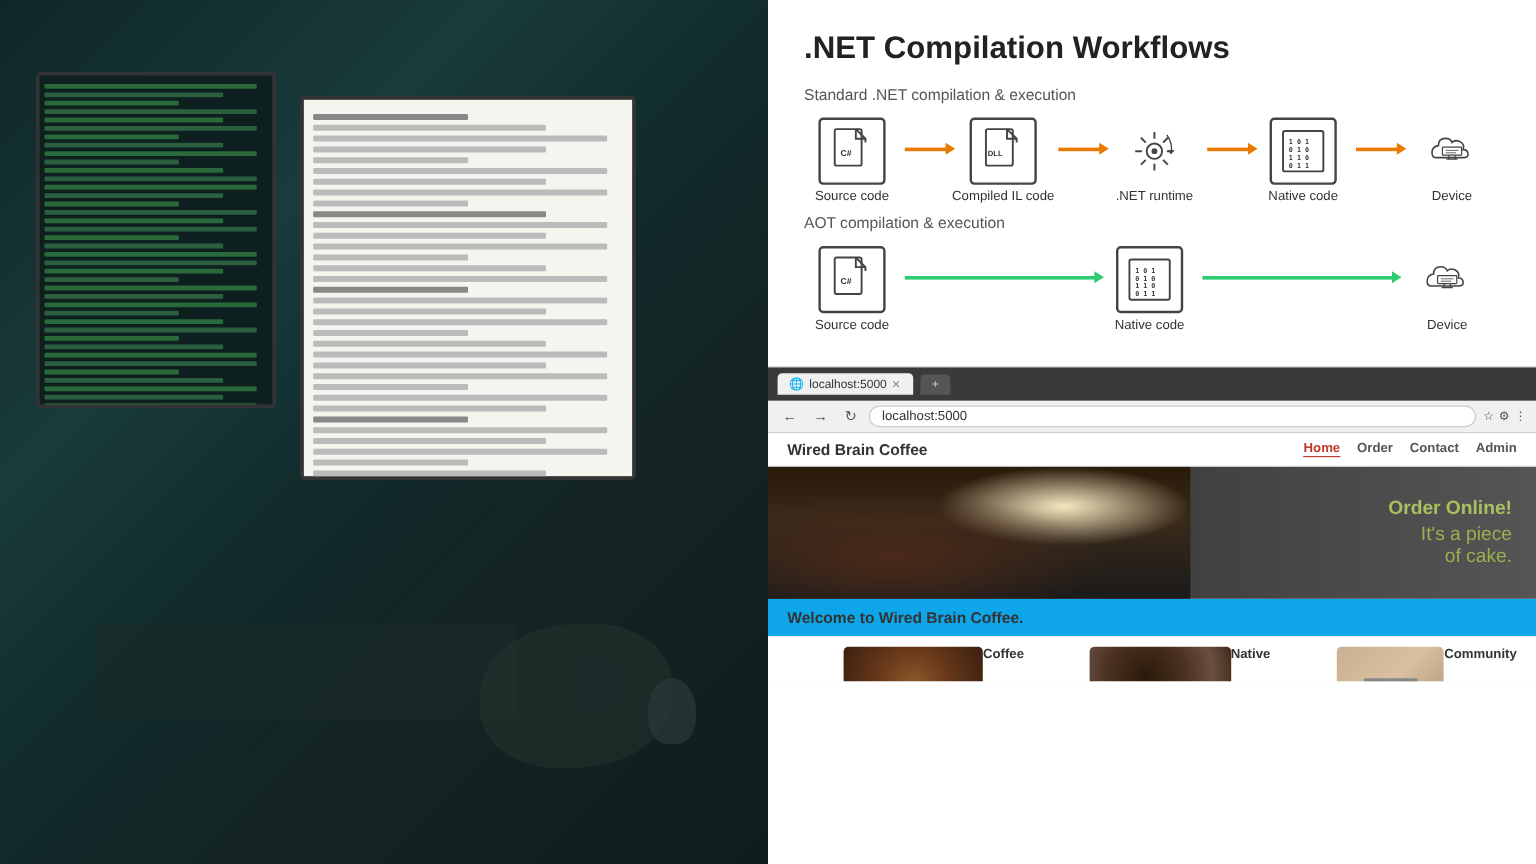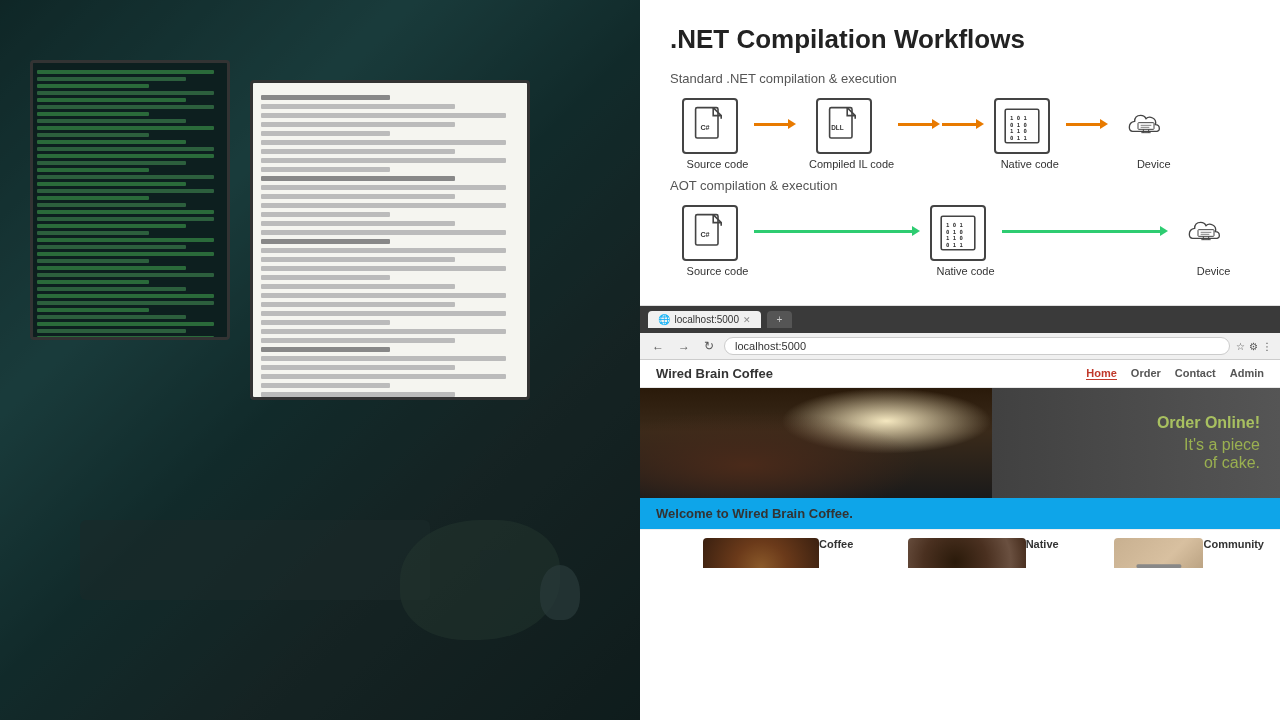--- a/index.html
+++ b/index.html
@@ -185,21 +185,20 @@
     }
     .workflow-icon svg {
       width: 40px;
       height: 40px;
     }
     .workflow-icon-label {
       font-size: 11px;
       color: #333;
       text-align: center;
       white-space: nowrap;
-      margin-left: 15px;
     }
     .arrow {
       display: flex;
       align-items: center;
       padding: 0 4px;
       margin-bottom: 20px;
     }
     .arrow-orange {
       width: 36px;
       height: 3px;
@@ -549,20 +548,42 @@
             <text x="4" y="30" font-size="8" font-weight="bold" fill="#333">DLL</text>
           </svg>
         </div>
         <span class="workflow-icon-label">Compiled IL code</span>
       </div>
 
       <div class="arrow">
           <div class="arrow-orange"></div>
         </div>
 
+      <div class="workflow-item">
+        <div class="workflow-icon" style="border:none;">
+          <svg viewBox="0 0 50 50">
+            <circle cx="25" cy="25" r="8" fill="none" stroke="#444" stroke-width="2"></circle>
+            <circle cx="25" cy="25" r="3" fill="#444"></circle>
+            <g stroke="#444" stroke-width="2">
+              <line x1="25" y1="5" x2="25" y2="12"></line>
+              <line x1="25" y1="38" x2="25" y2="45"></line>
+              <line x1="5" y1="25" x2="12" y2="25"></line>
+              <line x1="38" y1="25" x2="45" y2="25"></line>
+              <line x1="11" y1="11" x2="16" y2="16"></line>
+              <line x1="34" y1="34" x2="39" y2="39"></line>
+              <line x1="39" y1="11" x2="34" y2="16"></line>
+              <line x1="16" y1="34" x2="11" y2="39"></line>
+            </g>
+
+            <path d="M 38 8 Q 45 18 42 28" fill="none" stroke="#444" stroke-width="1.5"></path>
+            <polygon points="42,28 39,24 46,24" fill="#444"></polygon>
+          </svg>
+        </div>
+        <span class="workflow-icon-label">.NET runtime</span>
+      </div>
 
       <div class="arrow">
           <div class="arrow-orange"></div>
         </div>
 
       <div class="workflow-item">
         <div class="workflow-icon">
           <svg viewBox="0 0 50 50">
             <rect x="4" y="4" width="42" height="42" rx="2" fill="none" stroke="#444" stroke-width="2"></rect>
             <text x="10" y="18" font-size="7" fill="#333" font-family="monospace">1 0 1</text>

